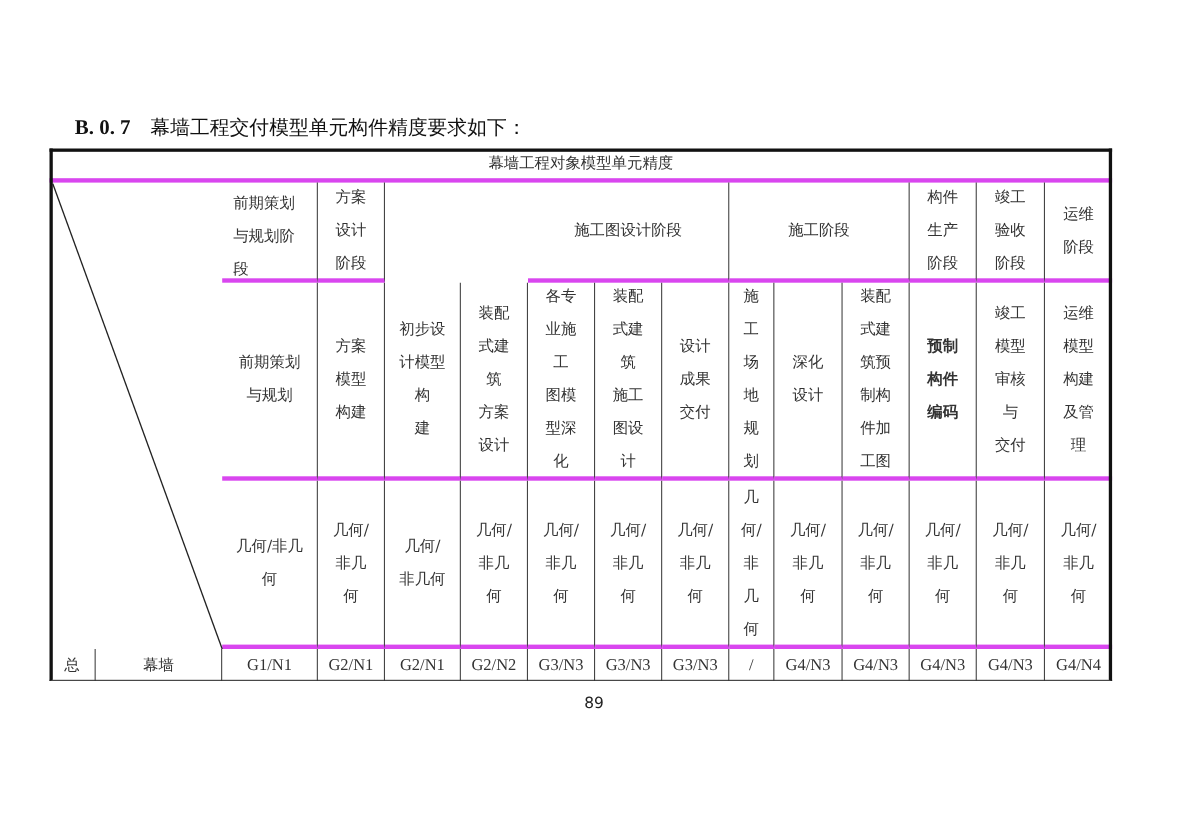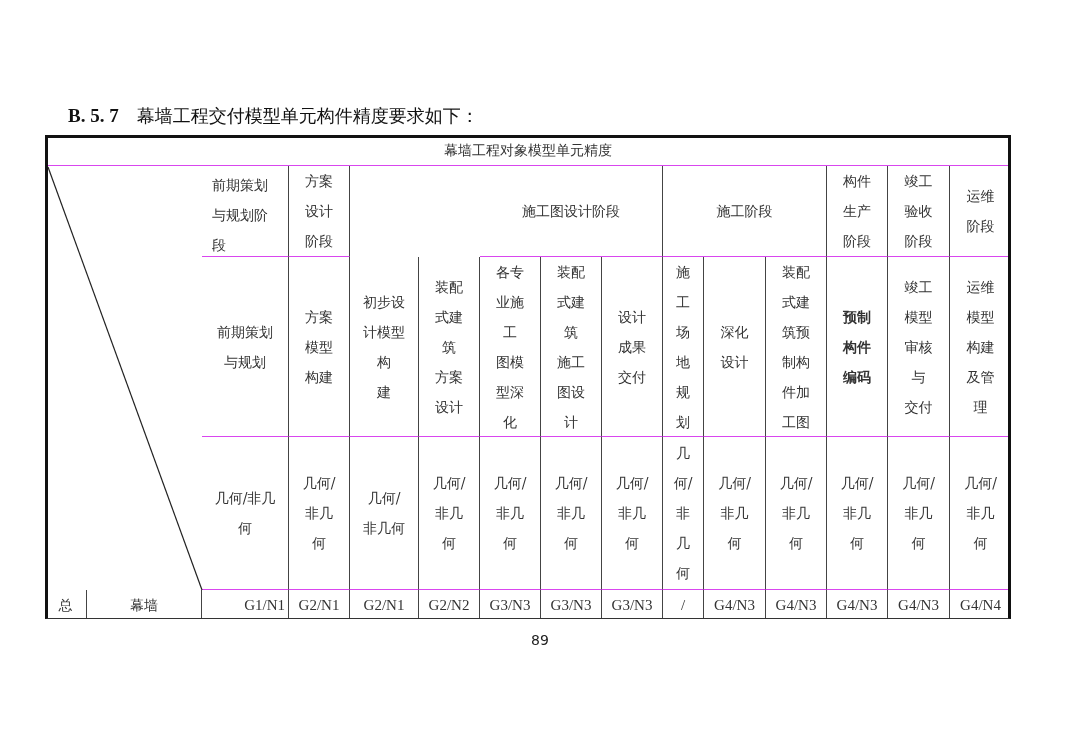--- a/index.html
+++ b/index.html
@@ -5,35 +5,35 @@
     html, body { margin: 0; padding: 0; background: #ffffff; }
     body { width: 1080px; height: 744px; position: relative; overflow: hidden;
            font-family: "DejaVu Serif", "Liberation Serif", serif; color: #222; }
     .heading { position: absolute; left: 68px; top: 104px; font-size: 19px; color: #111; white-space: nowrap; }
     .heading .num { font-family: "Liberation Serif", serif; font-weight: bold; margin-right: 18px; }
     .heading .txt { font-family: "DejaVu Serif", serif; font-size: 18px; }
     .tbl { position: absolute; left: 45px; top: 135px; width: 966px; height: 484px; }
     .outer { position: absolute; left: 0; top: 0; width: 966px; height: 484px;
              border-top: 3px solid #111; border-left: 3px solid #111; border-right: 3px solid #111;
              border-bottom: 1.5px solid #333; box-sizing: border-box; pointer-events: none; }
-    .cell { position: absolute; box-sizing: border-box; border-right: 1px solid #444; border-bottom: 1px solid #d946ef;
+    .cell { position: absolute; box-sizing: border-box; border-right: 1px solid #444; border-bottom: 4px solid #d946ef;
             display: flex; align-items: center; justify-content: center; text-align: center;
             font-size: 14px; line-height: 30px; color: #333; padding: 0 3px; }
     .cell span { display: block; white-space: pre-line; }
     .cell.left { justify-content: flex-start; align-items: flex-start; text-align: left; padding: 4px 8px; }
     .lat { font-family: "Liberation Serif", serif; font-size: 15px; }
     .pagenum { position: absolute; left: 0; width: 1080px; top: 632px; text-align: center;
                font-family: "DejaVu Sans", sans-serif; font-size: 14px; color: #222; }
     svg.diag { position: absolute; left: 0; top: 0; pointer-events: none; }
   </style>
 </head>
 <body>
 
 <div class="heading">
-  <span class="num">B. 5. 7</span><span class="txt">幕墙工程交付模型单元构件精度要求如下：</span>
+  <span class="num">B. 0. 7</span><span class="txt">幕墙工程交付模型单元构件精度要求如下：</span>
 </div>
 
 <div class="tbl">
 
   <div class="cell" style="left:0;top:0;width:966px;height:31px;border-right:none;">
     <span>幕墙工程对象模型单元精度</span>
   </div>
 
 
   <div class="cell left" style="left:157px;top:31px;width:87px;height:91px;padding:4px 10px;">
@@ -215,21 +215,21 @@
 非几
 何</span>
     </div>
 
   <div class="cell" style="left:0;top:455px;width:42px;height:29px;border-bottom:none;">
       <span>总</span>
     </div>
   <div class="cell" style="left:42px;top:455px;width:115px;height:29px;border-bottom:none;">
       <span>幕墙</span>
     </div>
-  <div class="cell lat" style="left:157px;top:455px;width:87px;height:29px;border-bottom:none;justify-content:flex-end;">
+  <div class="cell lat" style="left:157px;top:455px;width:87px;height:29px;border-bottom:none;">
       <span>G1/N1</span>
     </div>
   <div class="cell lat" style="left:244px;top:455px;width:61px;height:29px;border-bottom:none;">
       <span>G2/N1</span>
     </div>
   <div class="cell lat" style="left:305px;top:455px;width:69px;height:29px;border-bottom:none;">
       <span>G2/N1</span>
     </div>
   <div class="cell lat" style="left:374px;top:455px;width:61px;height:29px;border-bottom:none;">
       <span>G2/N2</span>

